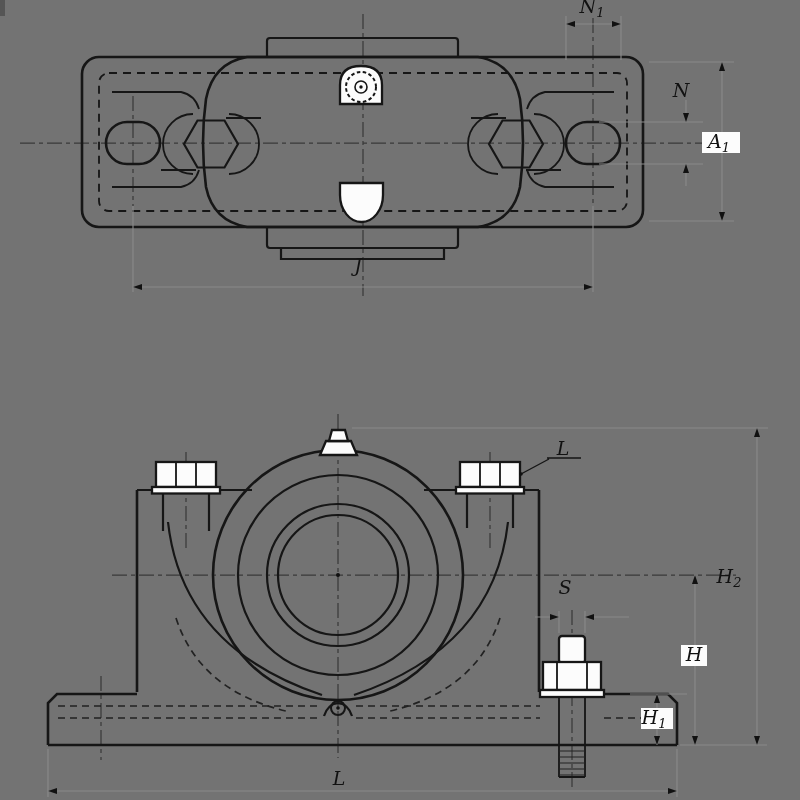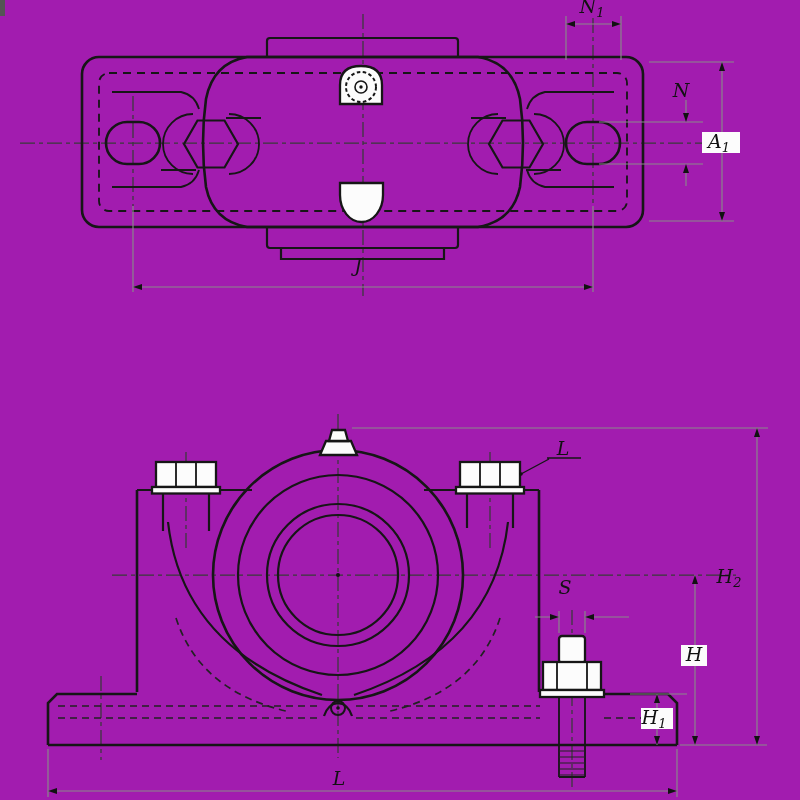--- a/index.html
+++ b/index.html
@@ -1,16 +1,16 @@
 <!DOCTYPE html>
 <html><head>
 <meta charset="utf-8">
 <style>
   html,body{margin:0;padding:0;background:#fcfcfc;}
-  .page{width:800px;height:800px;position:relative;background:#a21caf;overflow:hidden;}
+  .page{width:800px;height:800px;position:relative;background:#737373;overflow:hidden;}
   svg{display:block;}
   .s1{fill:none;stroke:#161616;stroke-width:2.6;}
   .s2{fill:none;stroke:#161616;stroke-width:2.2;}
   .s3{fill:none;stroke:#161616;stroke-width:1.8;}
   .wf{fill:#fcfcfc;stroke:#161616;stroke-width:2.3;}
   .cl{fill:none;stroke:#3a3a3a;stroke-width:1.25;stroke-dasharray:15 4 4 4;}
   .hid{fill:none;stroke:#222222;stroke-width:1.7;stroke-dasharray:7 5;}
   .dash{stroke-dasharray:8 6;}
   .dim{fill:none;stroke:#8a8a8a;stroke-width:1.15;}
   .ar{fill:#111111;stroke:none;}

